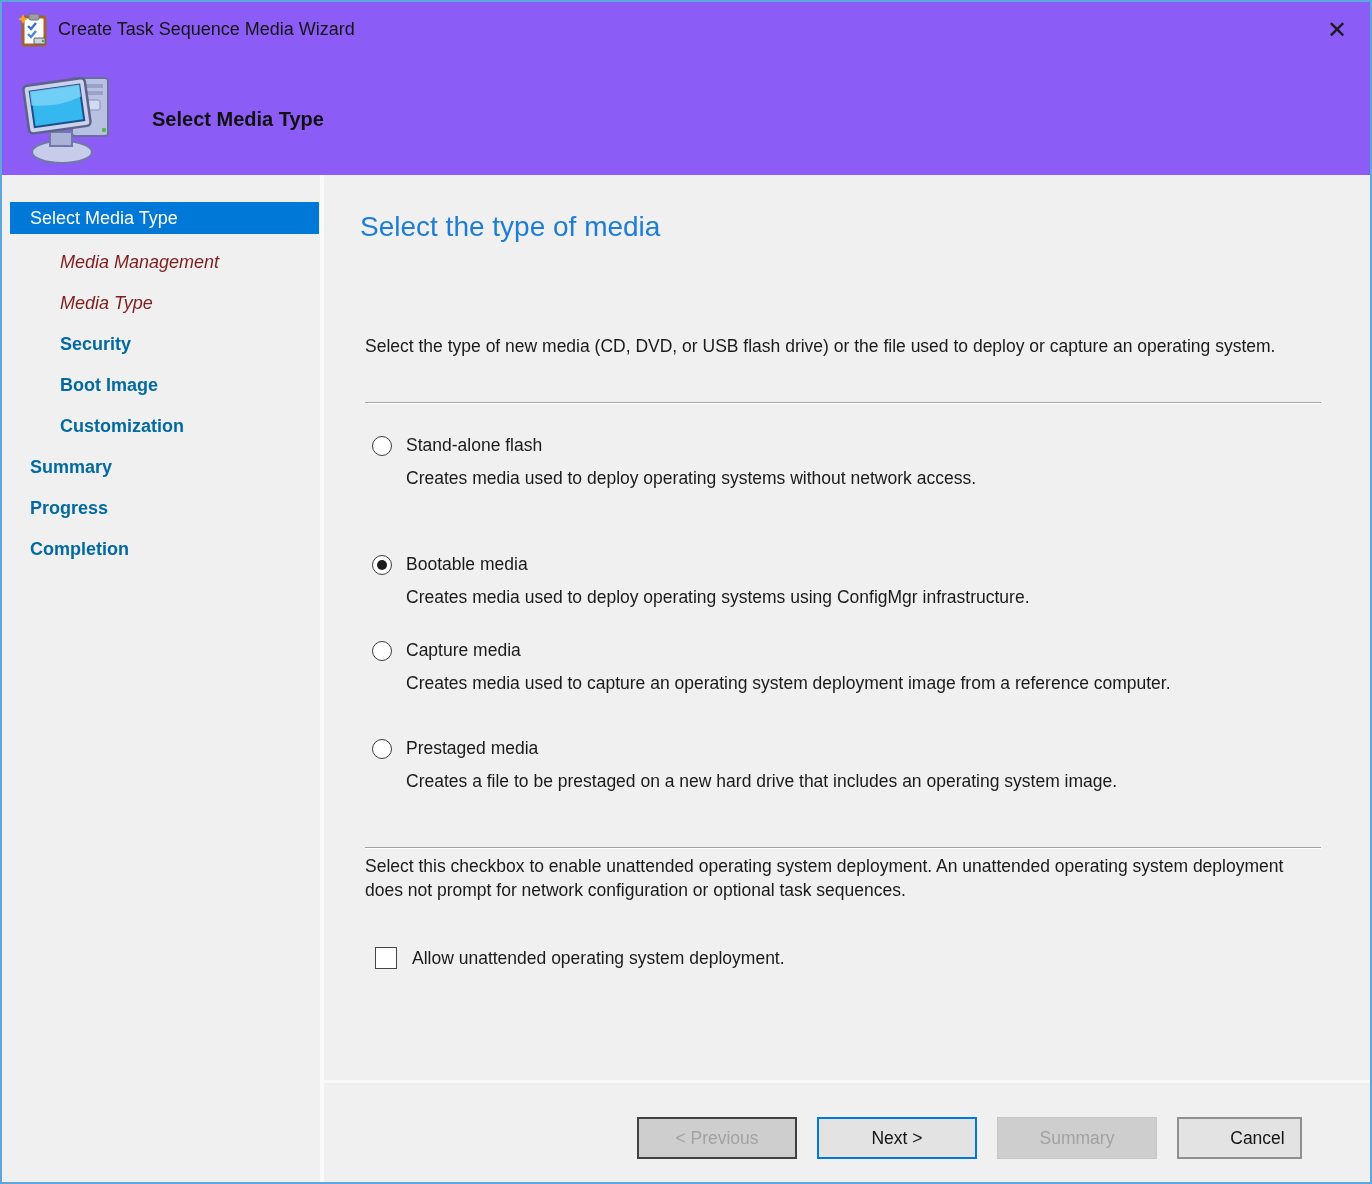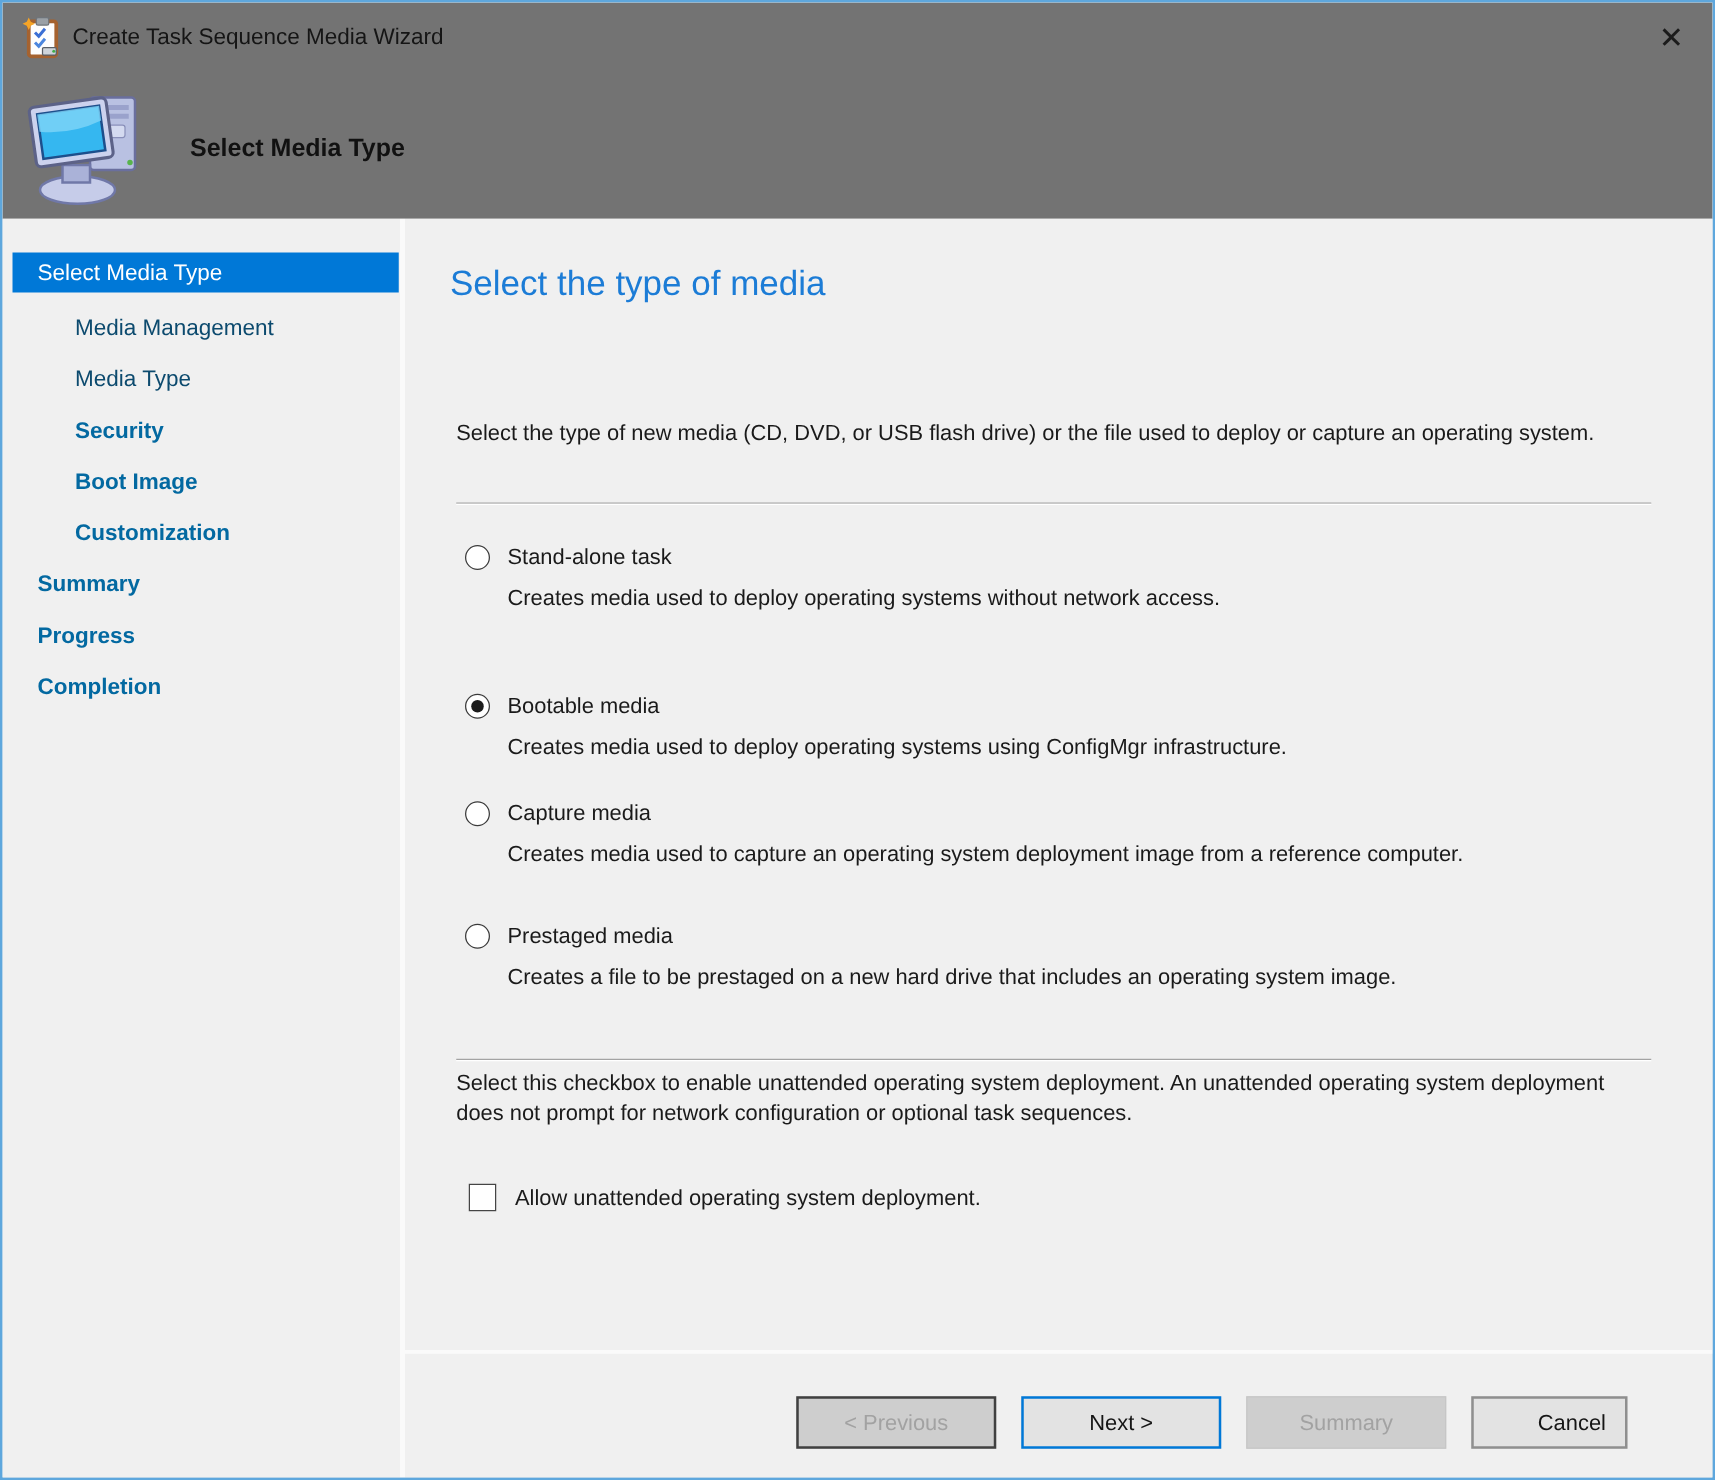--- a/index.html
+++ b/index.html
@@ -5,21 +5,21 @@
   * { margin:0; padding:0; box-sizing:border-box; }
   html,body { background:#d9d9d9; }
   body { font-family:"Liberation Sans", sans-serif; }
 
   .window{
     position:relative; width:1372px; height:1184px;
     background:#f0f0f0; border:2px solid #5ea7dd; overflow:hidden;
   }
 
   
-  .topband{ position:absolute; left:0; top:0; width:100%; height:173px; background:#737373; }
+  .topband{ position:absolute; left:0; top:0; width:100%; height:173px; background:#8b5cf6; }
 
   .titlebar{ position:absolute; left:0; top:0; width:100%; height:56px; }
   .titlebar .app-icon{ position:absolute; left:16px; top:11px; width:32px; height:34px; }
   .titlebar .title{ position:absolute; left:56px; top:17px; font-size:18px; color:#151515; }
   .close-btn{
     position:absolute; right:14px; top:10px; width:38px; height:36px;
     display:flex; align-items:center; justify-content:center;
     font-size:24px; color:#1b1b1b; cursor:pointer; font-weight:400;
   }
 
@@ -32,21 +32,21 @@
   .sidebar{ position:absolute; left:0; top:173px; width:318px; bottom:0; background:#f0f0f0; }
   .v-divider{ position:absolute; left:318px; top:173px; width:4px; bottom:0; background:#fafafa; }
   .nav{ list-style:none; position:absolute; top:27px; left:0; right:0; }
   .nav li{ height:41px; display:flex; align-items:center; font-size:18px; }
   .nav li.indent0{ padding-left:28px; }
   .nav li.indent1{ padding-left:58px; }
   .nav li.selected{
     height:32px; margin:0 0 8px 8px; width:309px; padding-left:20px;
     background:#0078d7; color:#ffffff;
   }
-  .nav li.active{ color:#0c4a6e; }
+  .nav li.active{ color:#7f1d1d;font-style:italic; }
   .nav li.upcoming{ color:#0369a1;font-weight:bold; }
 
   
   .content{ position:absolute; left:322px; top:173px; width:1048px; height:905px; background:#f0f0f0; color:#1a1a1a; }
   .page-heading{ position:absolute; left:36px; top:36px; font-size:28px; font-weight:400; color:#1c7cd6; }
   .intro{ position:absolute; left:41px; top:160px; max-width:925px; font-size:17.5px; line-height:23.5px; }
   .sep{ position:absolute; left:41px; width:956px; height:2px; border-top:1px solid #a3a3a3; border-bottom:1px solid #ffffff; }
   .sep1{ top:227px; } .sep2{ top:672px; }
 
   .option{ position:absolute; left:48px; width:960px; }
@@ -135,21 +135,21 @@
   <div class="v-divider"></div>
 
   <div class="content">
     <div class="page-heading">Select the type of media</div>
     <p class="intro">Select the type of new media (CD, DVD, or USB flash drive) or the file used to deploy or capture an operating system.</p>
     <div class="sep sep1"></div>
 
     <div class="option opt1">
       <div class="row">
         <span class="radio"></span>
-        <span class="opt-label">Stand-alone task</span>
+        <span class="opt-label">Stand-alone flash</span>
       </div>
       <div class="opt-desc">Creates media used to deploy operating systems without network access.</div>
     </div>
 
     <div class="option opt2 selected">
       <div class="row">
         <span class="radio">
             <span class="dot"></span>
           </span>
         <span class="opt-label">Bootable media</span>

